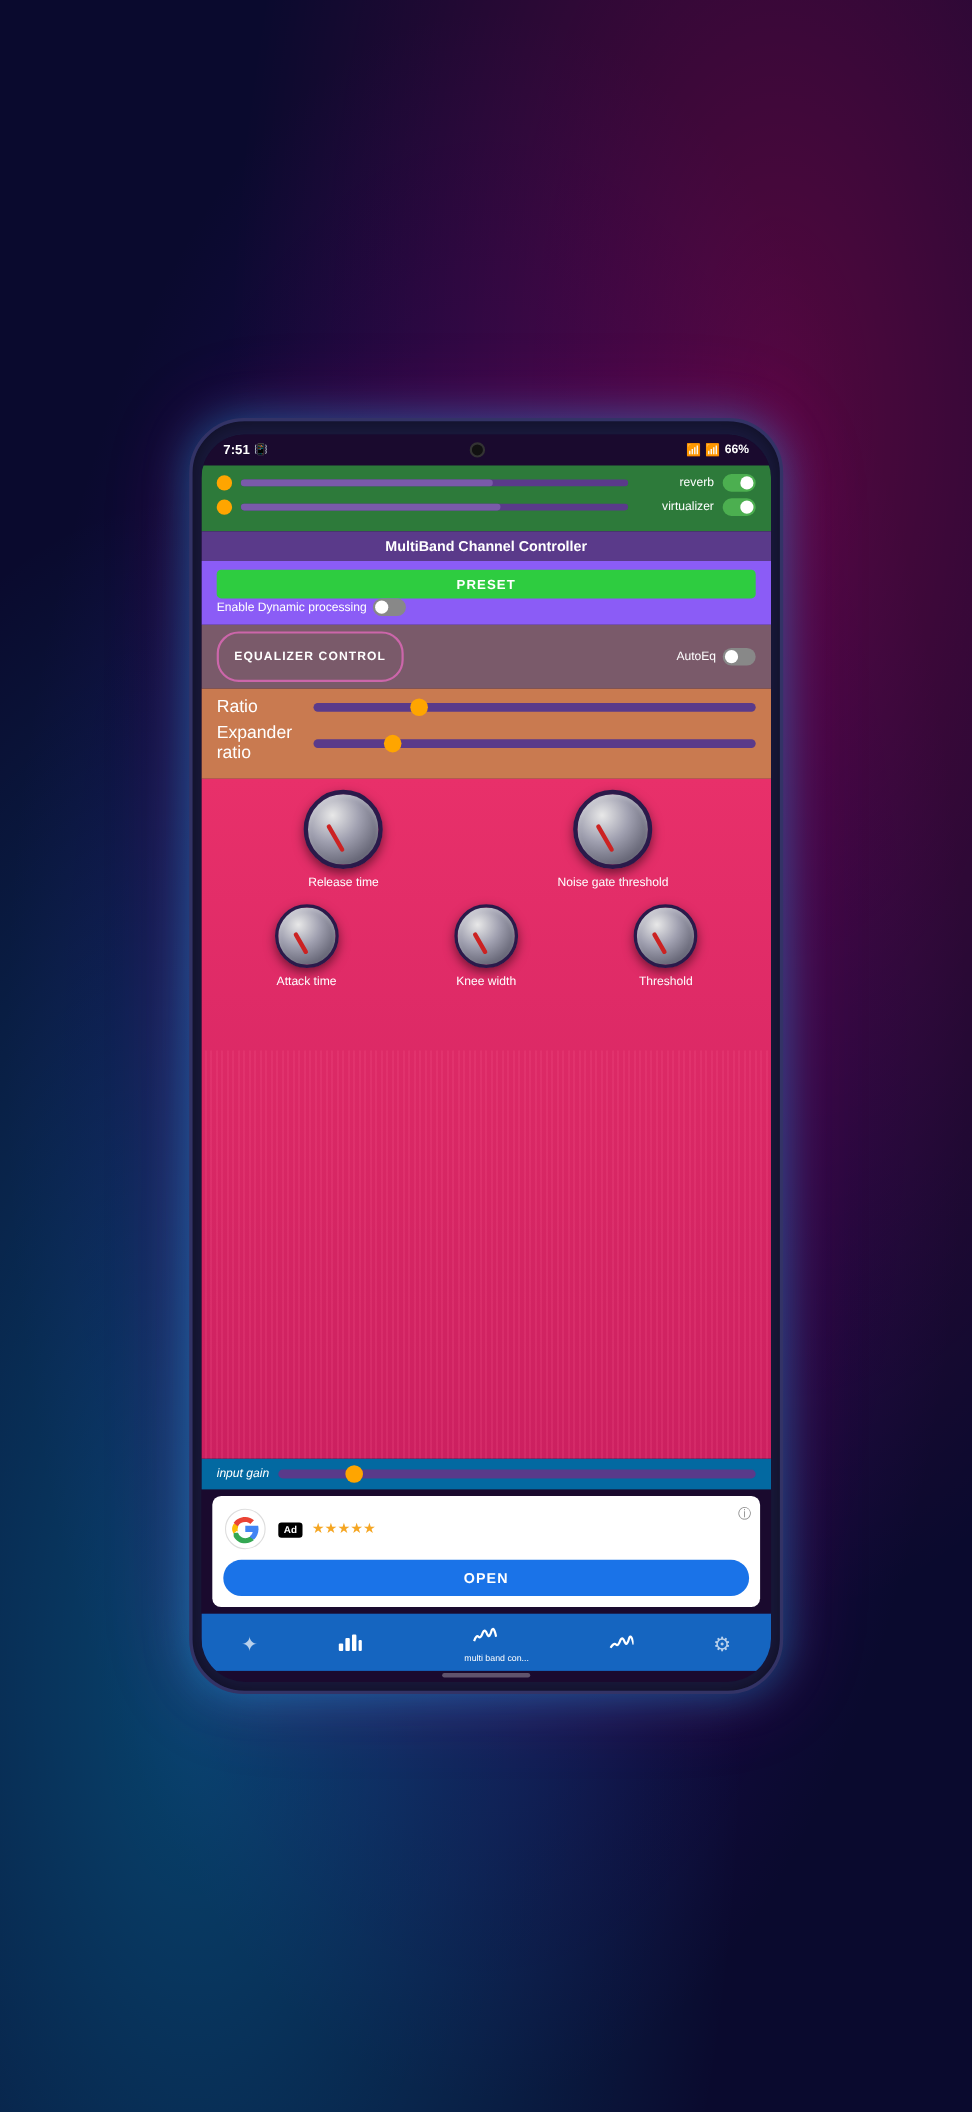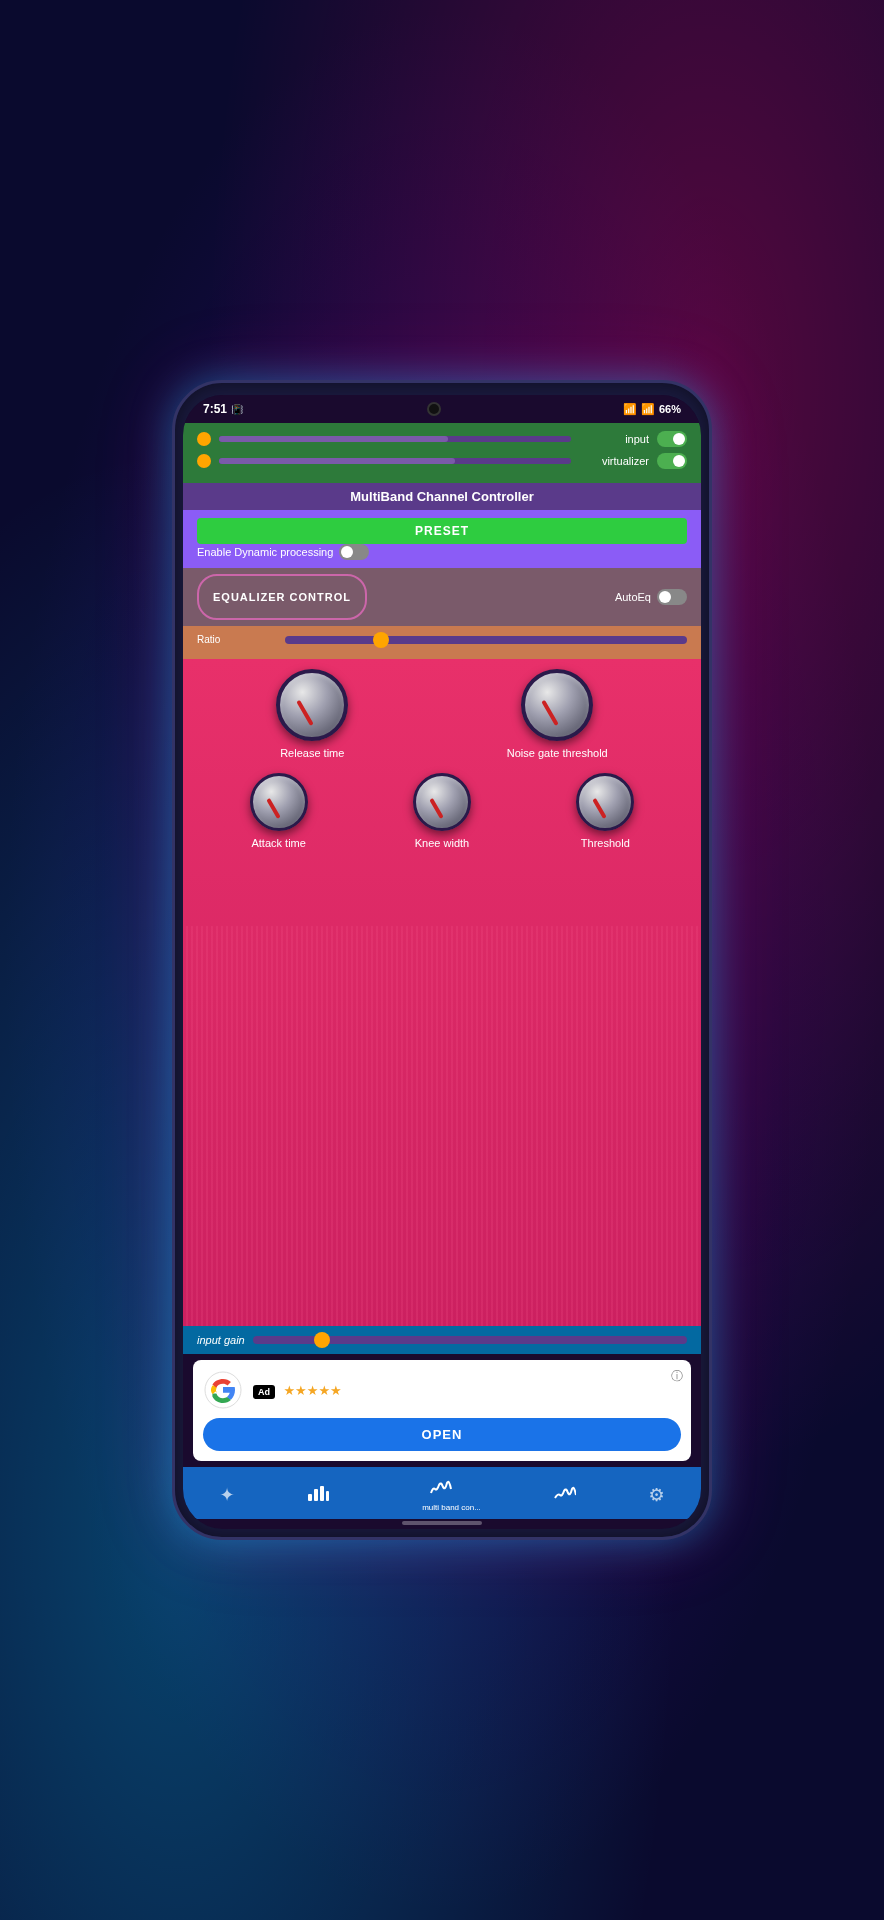--- a/index.html
+++ b/index.html
@@ -188,21 +188,21 @@
       padding: 8px 14px;
     }
     .ratio-slider-row {
       display: flex;
       align-items: center;
       gap: 8px;
       margin-bottom: 6px;
     }
     .ratio-label {
       color: white;
-      font-size: 10px;
+      font-size: 16px;
       width: 80px;
     }
     .ratio-track {
       flex: 1;
       height: 8px;
       background: #5a3a8a;
       border-radius: 4px;
       position: relative;
     }
     .ratio-dot {
@@ -416,21 +416,21 @@
     </div>
 
     <div class="app-content">
 
       <div class="top-bar">
         <div class="slider-row">
           <div class="slider-dot"></div>
           <div class="slider-track">
             <div class="slider-fill" style="width:65%;"></div>
           </div>
-          <span class="slider-label">input</span>
+          <span class="slider-label">reverb</span>
           <div class="toggle"></div>
         </div>
         <div class="slider-row">
           <div class="slider-dot"></div>
           <div class="slider-track">
             <div class="slider-fill" style="width:67%;"></div>
           </div>
           <span class="slider-label">virtualizer</span>
           <div class="toggle"></div>
         </div>
@@ -454,20 +454,26 @@
           <span>AutoEq</span>
           <div class="toggle toggle-off"></div>
         </div>
       </div>
 
       <div class="ratio-area">
         <div class="ratio-slider-row">
           <span class="ratio-label">Ratio</span>
           <div class="ratio-track">
             <div class="ratio-dot" style="left: 22%;"></div>
+          </div>
+        </div>
+        <div class="ratio-slider-row">
+          <span class="ratio-label">Expander ratio</span>
+          <div class="ratio-track">
+            <div class="ratio-dot" style="left: 16%;"></div>
           </div>
         </div>
       </div>
 
       <div class="knobs-area">
         <div class="waveform-bg"></div>
 
         <div class="knobs-row" style="margin-bottom: 14px;">
           <div class="knob-item">
             <div class="knob knob-large">

